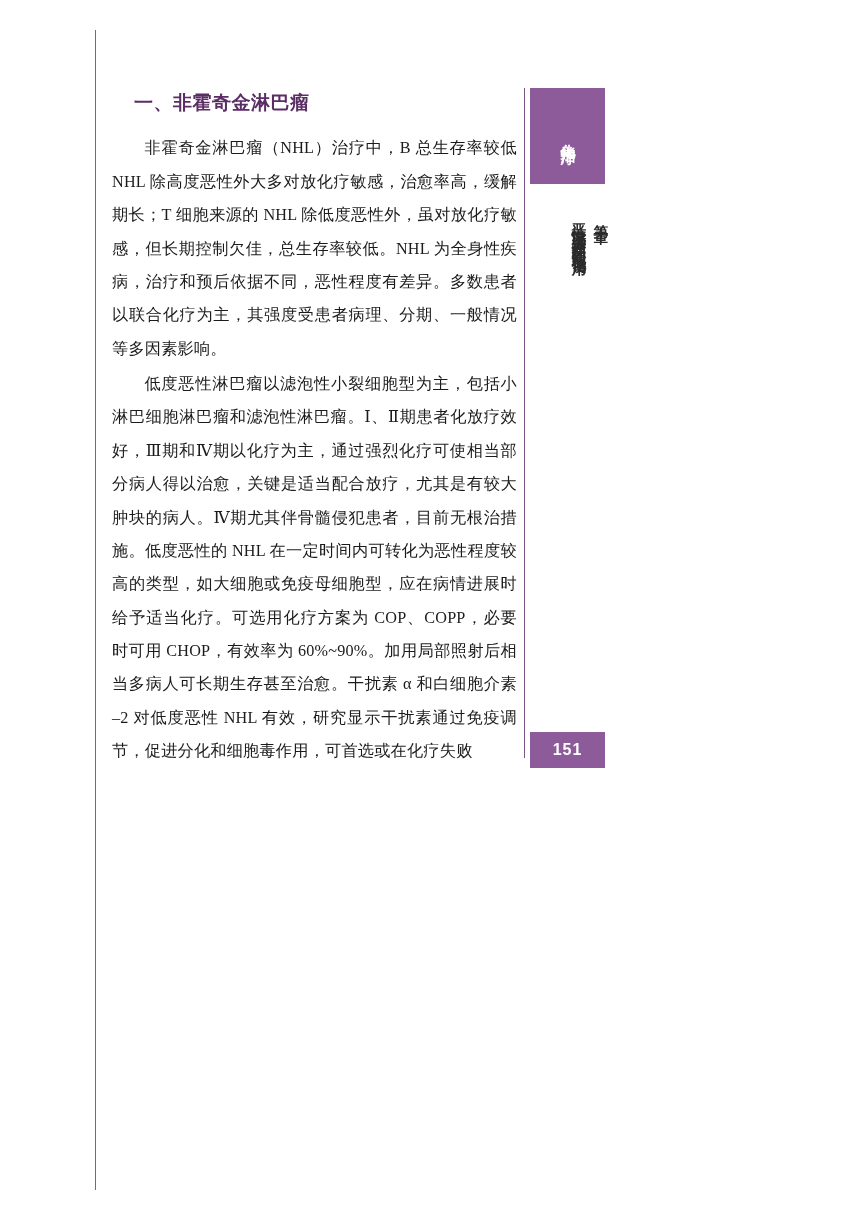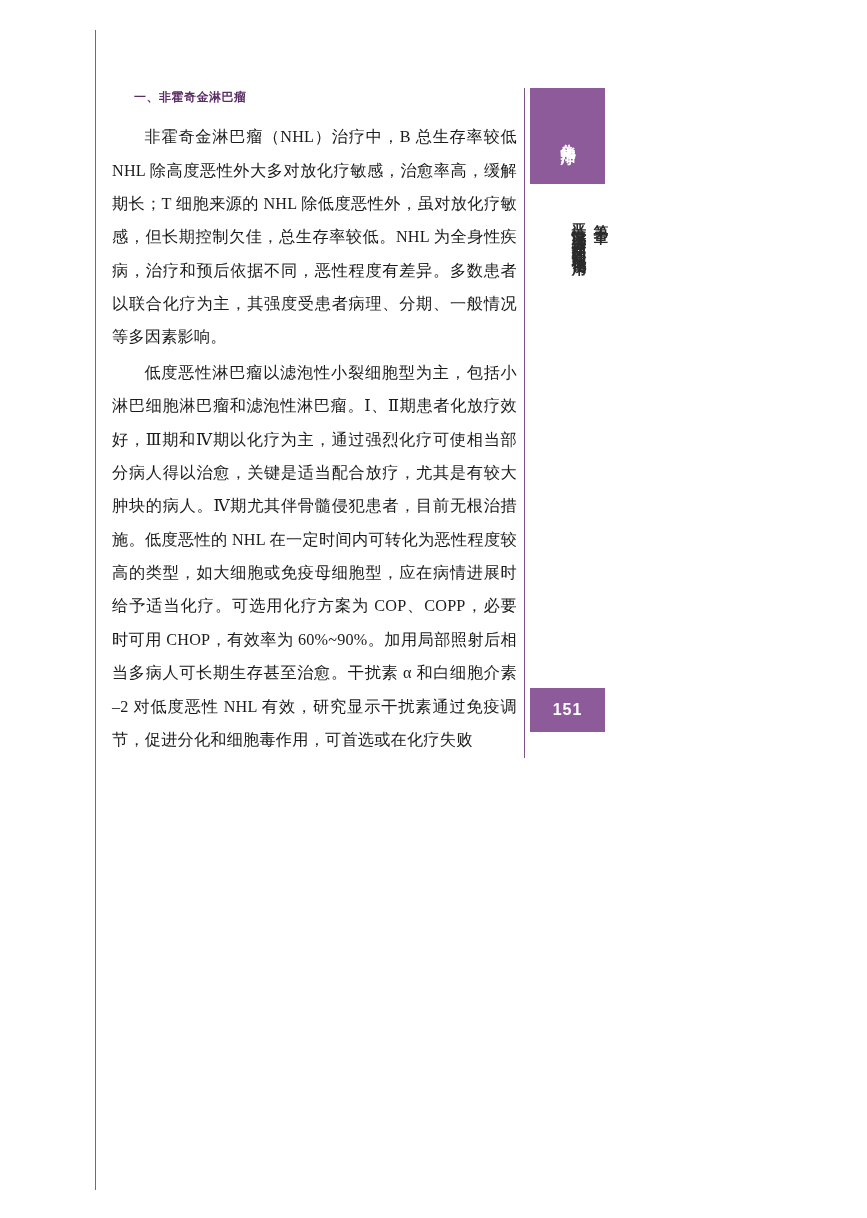--- a/index.html
+++ b/index.html
@@ -38,21 +38,21 @@
 
   
   .text-column {
     position: absolute;
     left: 112px;
     top: 88px;
     width: 405px;
   }
 
   .section-title {
-    font-size: 12px;
+    font-size: 19px;
     font-weight: bold;
     color: #5b2d66;
     letter-spacing: .5px;
     margin: 0 0 14px 22px;
     line-height: 1.6;
   }
 
   .para {
     font-size: 16.2px;
     line-height: 2.06;
@@ -125,23 +125,23 @@
     width: 1px;
     height: 670px;
     background: #6f3f7a;
     opacity: .9;
   }
 
   
   .page-number-badge {
     position: absolute;
     left: 530px;
-    top: 688px;
+    top: 732px;
     width: 75px;
-    height: 44px;
+    height: 36px;
     background: #8e5b9a;
     color: #ffffff;
     font-family: "Liberation Sans", sans-serif;
     font-size: 16px;
     font-weight: bold;
     display: flex;
     align-items: center;
     justify-content: center;
     letter-spacing: 1px;
   }

